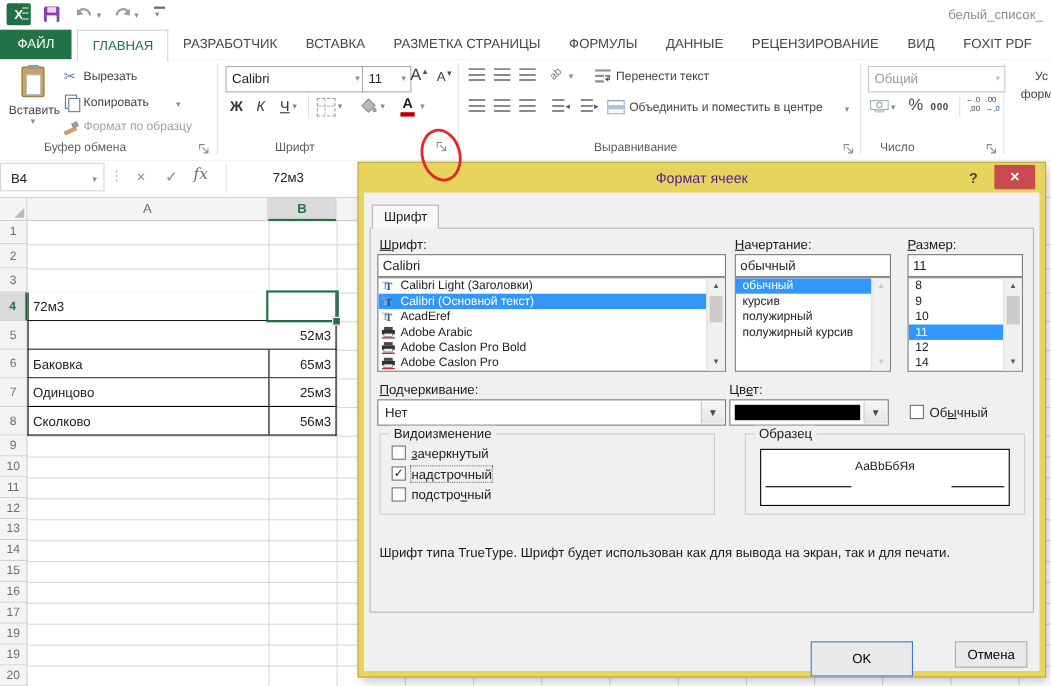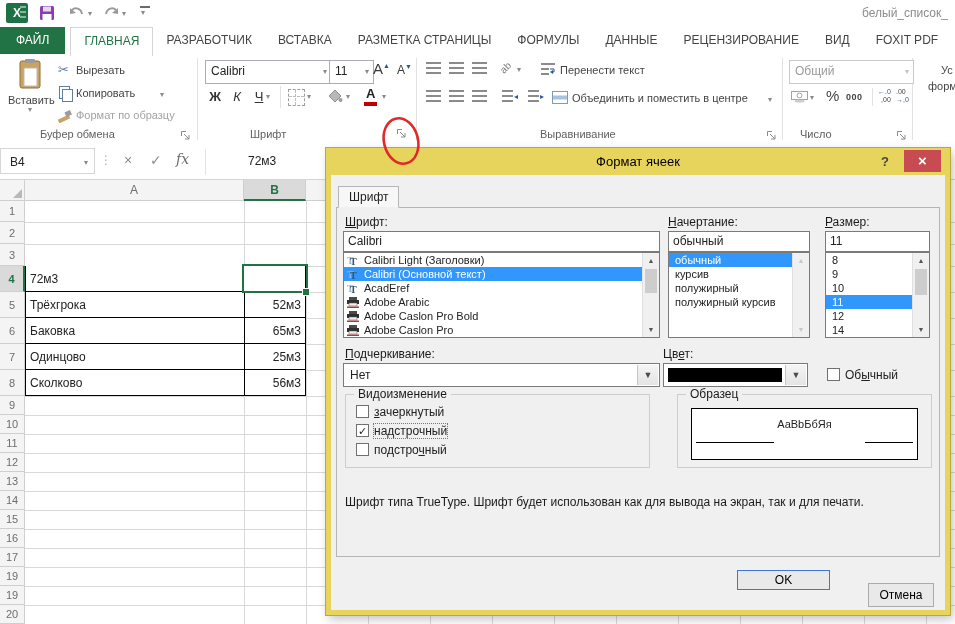--- a/index.html
+++ b/index.html
@@ -56,21 +56,21 @@
   .drow{left:25px;width:281px;height:26px;border-bottom:1px solid #000;border-left:1px solid #000;border-right:1px solid #000;
         box-sizing:border-box;background:#fff;z-index:2;display:flex;font-size:12px;}
   .drow .ca{width:219px;border-right:1px solid #000;box-sizing:border-box;padding-left:4px;display:flex;align-items:center;}
   .drow .cb2{flex:1;display:flex;align-items:center;justify-content:flex-end;padding-right:4px;}
   .drow .cb2.left{justify-content:flex-start;padding-left:4px;}
   #selbox{left:242px;top:84px;width:62px;height:25px;border:2px solid #217346;z-index:3;}
   #fillhandle{left:302px;top:108px;width:6px;height:6px;background:#217346;border:1px solid #fff;z-index:4;}
   
   #dialog{left:326px;top:148px;width:624px;height:467px;background:#e7d45c;z-index:10;
           box-shadow:0 0 0 1px #baa83e, 3px 4px 10px rgba(0,0,0,.25);box-sizing:border-box;}
-  #dlg-title{left:0;top:0;width:624px;height:27px;text-align:center;font-size:13px;color:#000000;line-height:27px;}
+  #dlg-title{left:0;top:0;width:624px;height:27px;text-align:center;font-size:13px;color:#4c1d95;line-height:27px;}
   #dlg-help{left:548px;top:0;width:22px;height:27px;text-align:center;font-size:13px;font-weight:bold;color:#444;line-height:27px;cursor:pointer;}
   #dlg-close{left:578px;top:2px;width:37px;height:22px;background:#c74b50;color:#fff;text-align:center;
              font-size:15px;font-weight:bold;line-height:21px;cursor:pointer;}
   #dlg-client{left:5px;top:27px;width:614px;height:435px;background:#f0f0f0;}
   #dlg-tab{left:7px;top:11px;padding:3px 10px;background:#f7f7f7;border:1px solid #b5b5b5;border-bottom:1px solid #f0f0f0;
            font-size:12px;z-index:2;}
   #dlg-panel{left:5px;top:32px;width:602px;height:348px;border:1px solid #b5b5b5;}
   .dlbl{font-size:12px;color:#1a1a1a;white-space:nowrap;}
   .accel{text-decoration:underline;}
   .tinput{border:1px solid #7a7a7a;background:#fff;font-size:12px;line-height:19px;padding-left:4px;box-sizing:border-box;}
@@ -329,21 +329,20 @@
       <div class="abs gl-h" style="top: 368px;"></div>
       <div class="abs gl-h" style="top: 387px;"></div>
       <div class="abs gl-h" style="top: 406px;"></div>
       <div class="abs gl-h" style="top: 425px;"></div>
     </div>
   <div id="data-rows">
       <div class="abs drow" style="top: 86px;">
         <span class="cb2 left">72м3</span>
       </div>
       <div class="abs drow" style="top: 112px;">
-        <span class="ca">Трёхгрока</span>
         <span class="cb2">52м3</span>
       </div>
       <div class="abs drow" style="top: 138px;">
         <span class="ca">Баковка</span>
         <span class="cb2">65м3</span>
       </div>
       <div class="abs drow" style="top: 164px;">
         <span class="ca">Одинцово</span>
         <span class="cb2">25м3</span>
       </div>
@@ -492,20 +491,20 @@
         <div class="abs" style="left:13px;top:13px;width:225px;height:50px;border:1px solid #000;background:#fff">
           <span class="abs" style="left:0;right:0;top:9px;text-align:center;font-size:11px">AaBbБбЯя</span>
           <span class="abs" style="left:4px;top:33px;width:78px;border-top:1px solid #000"></span>
           <span class="abs" style="right:4px;top:33px;width:48px;border-top:1px solid #000"></span>
         </div>
       </div>
 
       <div id="note" class="abs" style="left:8px;top:287px;width:586px">Шрифт типа TrueType. Шрифт будет использован как для вывода на экран, так и для печати.</div>
     </div>
 
-    <button class="btn def abs" style="left:406px;top:395px;width:93px;height:20px">OK</button>
+    <button class="btn def abs" style="left:406px;top:408px;width:93px;height:32px">OK</button>
     <button class="btn abs" style="left:537px;top:408px;width:66px;height:24px">Отмена</button>
   </div>
 </div>
 
 <svg id="redcircle" class="abs" style="left:378px;top:112px" width="50" height="60">
   <ellipse cx="23" cy="29" rx="17" ry="23" fill="none" stroke="#e02a2a" stroke-width="2.6" transform="rotate(-14 23 29)" stroke-linecap="round"></ellipse>
 </svg>
 
 </body></html>

